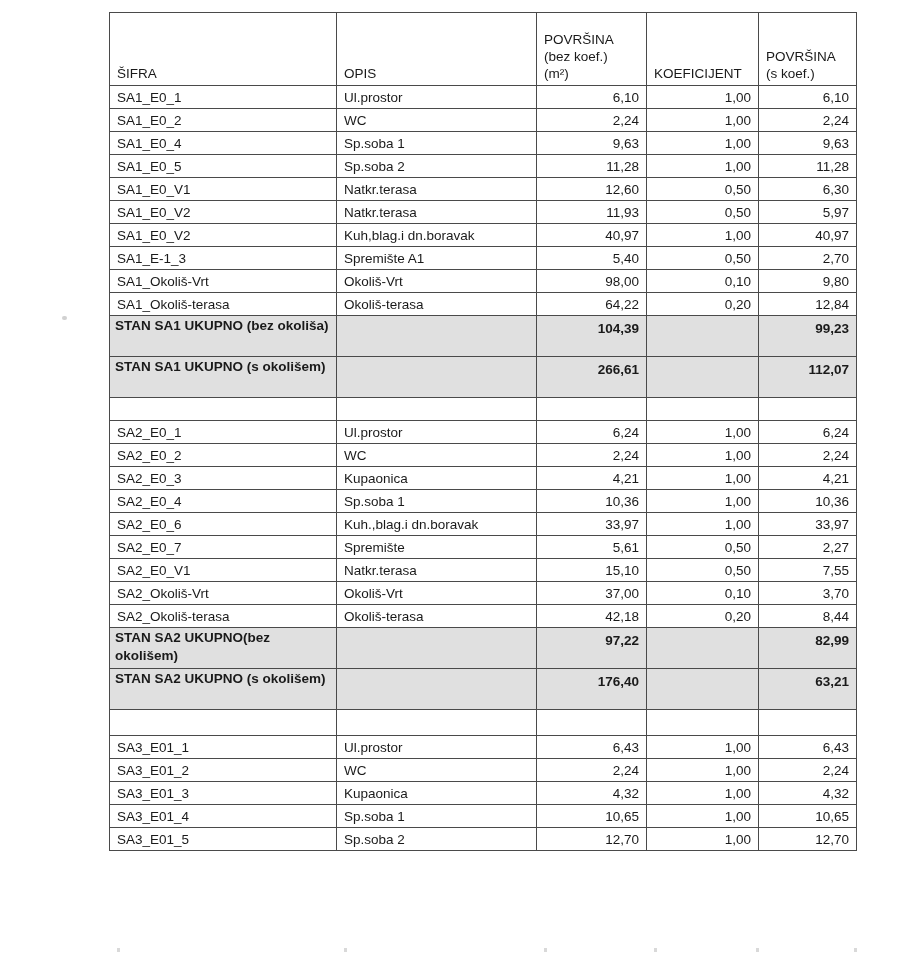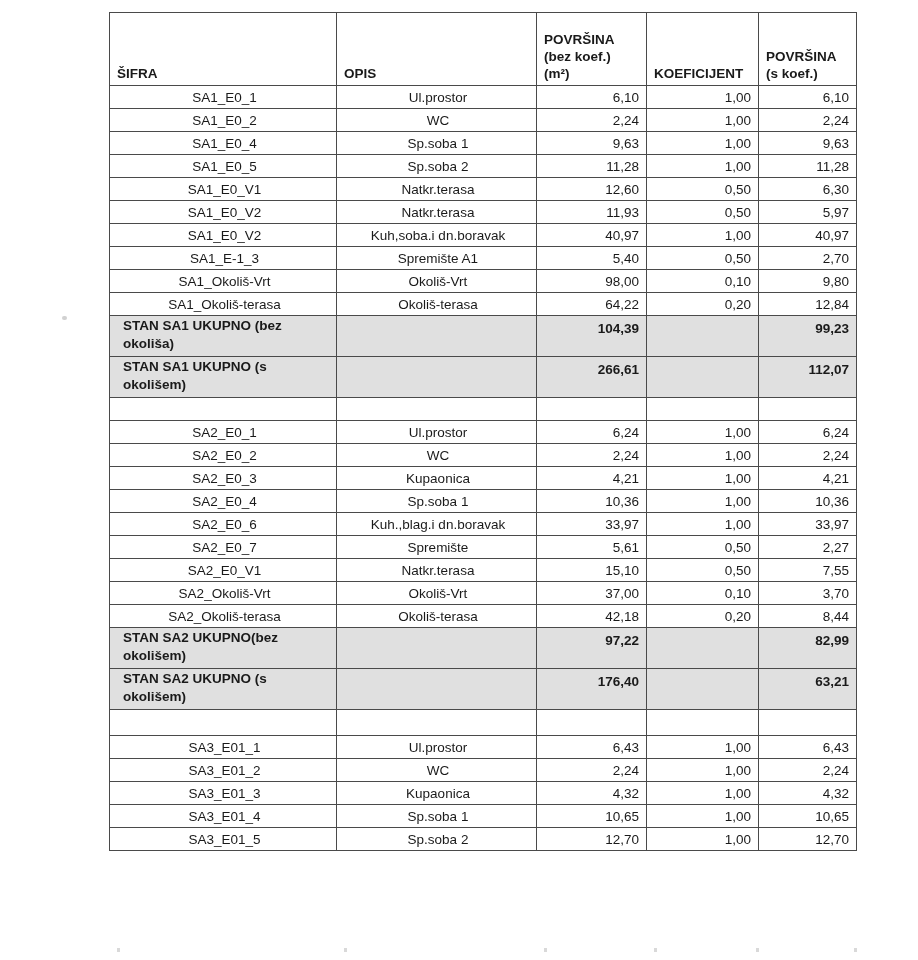--- a/index.html
+++ b/index.html
@@ -32,40 +32,40 @@
   .area-table th,
   .area-table td {
     border: 1px solid #4a4a4a;
     overflow: hidden;
   }
 
   .area-table thead th {
     height: 73px;
     vertical-align: bottom;
     text-align: left;
-    font-weight: bold;
+    font-weight: normal;
     white-space: pre-line;
     line-height: 17px;
     padding: 2px 4px 3px 7px;
     margin-top: 47px;
   }
 
   tr.data-row td { height: 23px; }
-  tr.data-row .cell-text { padding: 0 4px 0 7px; text-align: center; vertical-align: middle; }
+  tr.data-row .cell-text { padding: 0 4px 0 7px; text-align: left; vertical-align: middle; }
   td.num { text-align: right; padding: 0 7px 0 2px; vertical-align: middle; }
 
   tr.total-row td {
     height: 41px;
     background: #e0e0e0;
     font-weight: bold;
   }
   tr.total-row td.total-label {
     vertical-align: top;
     text-align: left;
-    padding: 1px 4px 0 13px;
+    padding: 1px 4px 0 5px;
     line-height: 18px;
     margin-left: 24px;
   }
   tr.total-row td.num { vertical-align: bottom; padding-bottom: 20px; }
 
   tr.spacer-row td { height: 23px; background: #ffffff; }
   tr.spacer-row.tall td { height: 26px; }
 
   
   .smudge {
@@ -150,21 +150,21 @@
         </tr>
         <tr class="data-row">
           <td class="cell-text">SA1_E0_V2</td>
           <td class="cell-text">Natkr.terasa</td>
           <td class="num">11,93</td>
           <td class="num">0,50</td>
           <td class="num">5,97</td>
         </tr>
         <tr class="data-row">
           <td class="cell-text">SA1_E0_V2</td>
-          <td class="cell-text">Kuh,soba.i dn.boravak</td>
+          <td class="cell-text">Kuh,blag.i dn.boravak</td>
           <td class="num">40,97</td>
           <td class="num">1,00</td>
           <td class="num">40,97</td>
         </tr>
         <tr class="data-row">
           <td class="cell-text">SA1_E-1_3</td>
           <td class="cell-text">Spremište A1</td>
           <td class="num">5,40</td>
           <td class="num">0,50</td>
           <td class="num">2,70</td>

